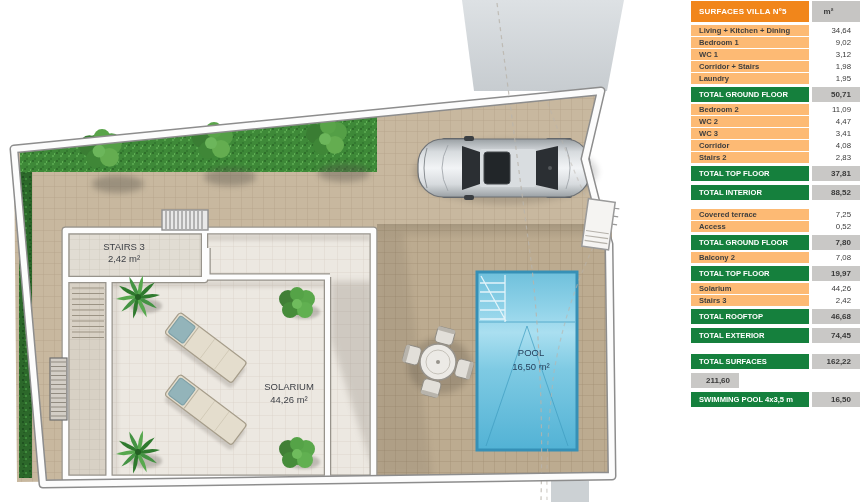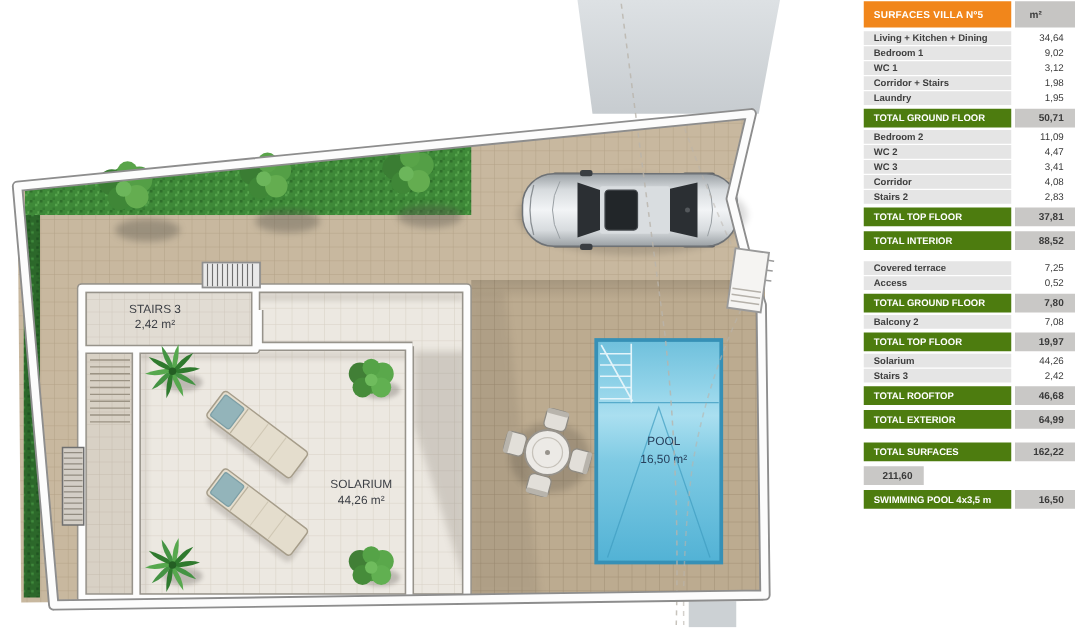--- a/index.html
+++ b/index.html
@@ -15,24 +15,24 @@
   .shead,.srow,.stot{display:flex;align-items:stretch;}
   .cl{flex:0 0 118px;box-sizing:border-box;padding-left:8px;margin-right:3px;
       overflow:hidden;white-space:nowrap;display:flex;align-items:center;}
   .cv{flex:0 0 48px;box-sizing:border-box;padding-right:9px;text-align:right;
       display:flex;align-items:center;justify-content:flex-end;
       font-size:8px;color:#3a3a3a;}
   .shead{height:21px;margin-bottom:3px;}
   .shead .cl{background:#F1861B;color:#fff;font-size:8px;font-weight:700;letter-spacing:.2px;}
   .shead .cv{background:#c6c5c3;font-weight:700;justify-content:center;padding-right:15px;}
   .srow{height:11px;margin-bottom:1px;}
-  .srow .cl{background:#e5e5e5;color:#3e3e3e;font-size:7.6px;font-weight:700;}
+  .srow .cl{background:#fdba74;color:#3e3e3e;font-size:7.6px;font-weight:700;}
   .srow .cv{background:transparent;font-size:7.8px;}
   .stot{height:15px;margin:2px 0;}
-  .stot .cl{background:#4d7c0f;color:#fff;font-size:7.6px;font-weight:700;}
+  .stot .cl{background:#15803d;color:#fff;font-size:7.6px;font-weight:700;}
   .stot .cv{background:#c9c8c6;font-weight:700;}
   .sgap{height:7px;}
 </style>
 </head>
 <body>
 
 <div class="stage">
 
   <div class="plan">
   <svg width="660" height="502" viewBox="0 0 660 502" xmlns="http://www.w3.org/2000/svg">
@@ -375,21 +375,21 @@
         <div class="srow">
           <span class="cl">Stairs 3</span>
           <span class="cv">2,42</span>
         </div>
         <div class="stot">
           <span class="cl">TOTAL ROOFTOP</span>
           <span class="cv">46,68</span>
         </div>
         <div class="stot">
           <span class="cl">TOTAL EXTERIOR</span>
-          <span class="cv">64,99</span>
+          <span class="cv">74,45</span>
         </div>
         <div class="sgap"></div>
         <div class="stot">
           <span class="cl">TOTAL SURFACES</span>
           <span class="cv">162,22</span>
         </div>
         <div class="stot">
           <span class="cv">211,60</span>
         </div>
         <div class="stot">

